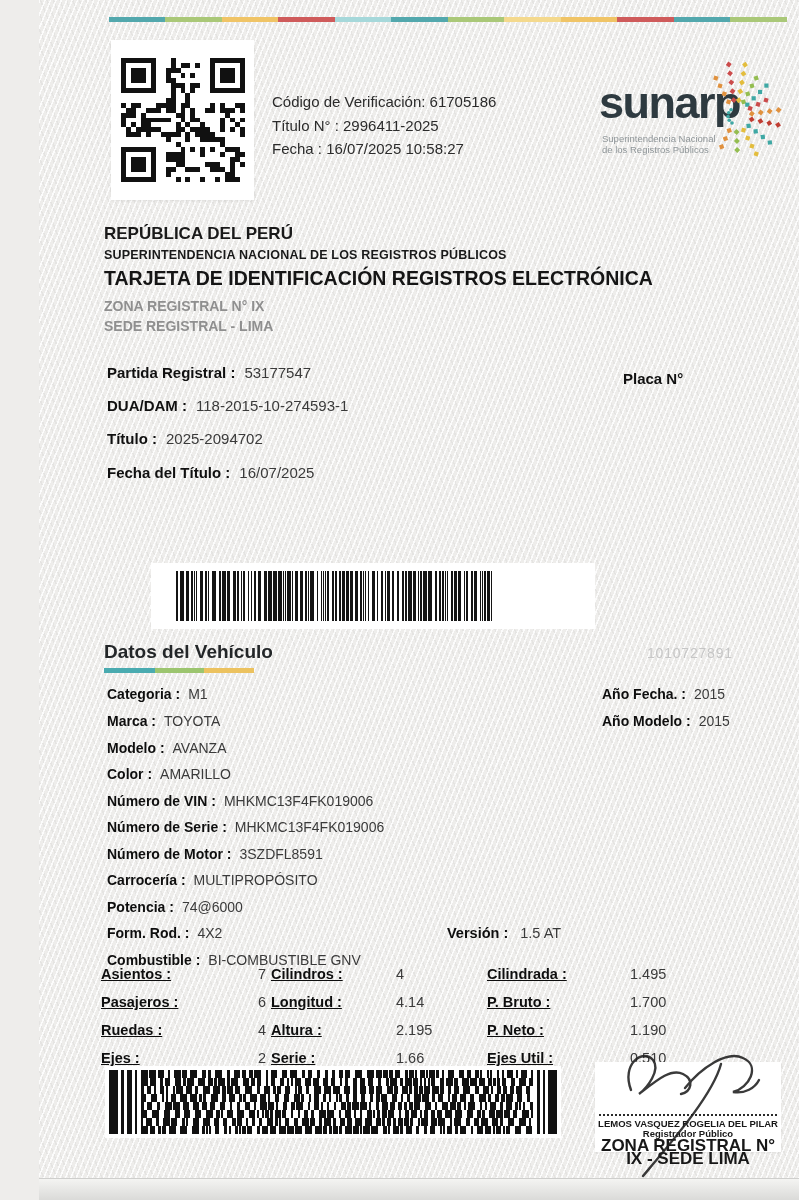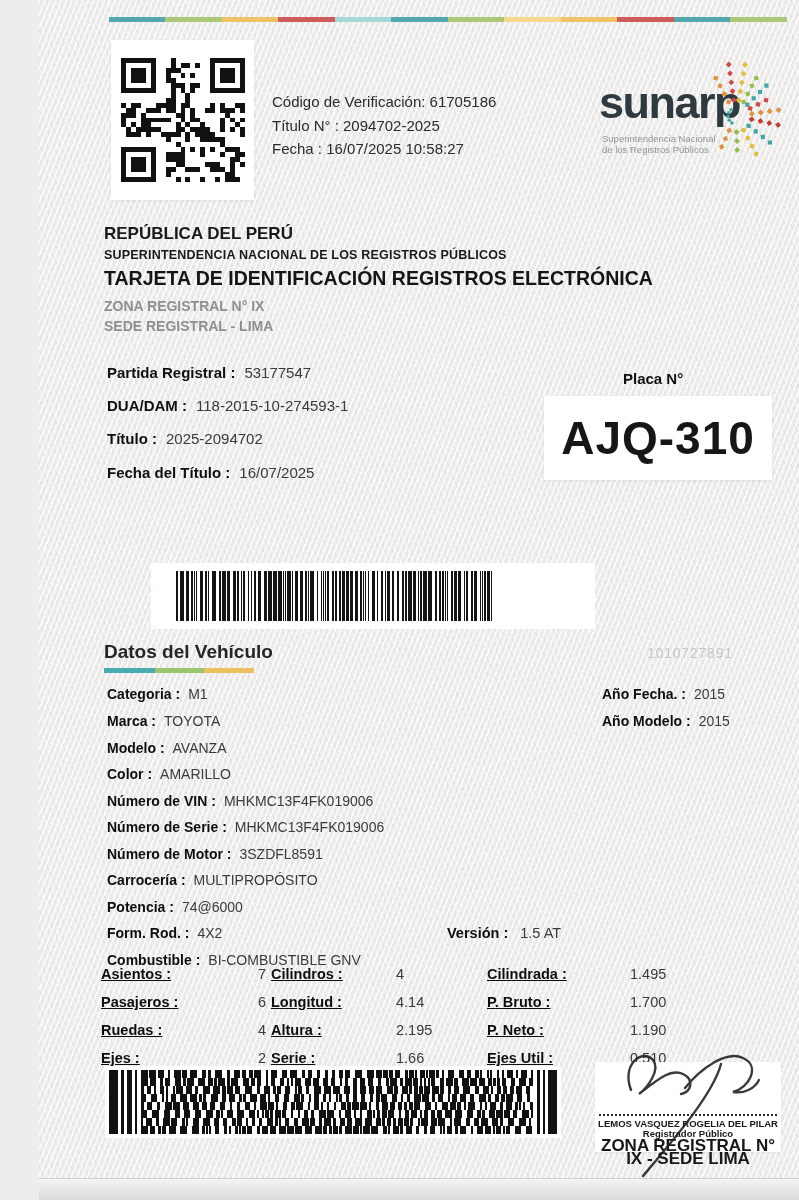--- a/index.html
+++ b/index.html
@@ -265,21 +265,21 @@
         <rect x="16" y="24" width="1" height="1" fill="#111"></rect>
         <rect x="19" y="24" width="1" height="1" fill="#111"></rect>
         <rect x="21" y="24" width="1" height="1" fill="#111"></rect>
         <rect x="22" y="24" width="1" height="1" fill="#111"></rect>
         <rect x="23" y="24" width="1" height="1" fill="#111"></rect>
       </svg>
   </div>
 
   <div class="abs verify">
     <div>Código de Verificación: 61705186</div>
-    <div>Título N° : 2094702-2025</div>
+    <div>Título N° : 2996411-2025</div>
     <div>Fecha : 16/07/2025 10:58:27</div>
   </div>
 
   <div class="abs brand">sunarp</div>
   <div class="abs tagline">
     <div>Superintendencia Nacional</div>
     <div>de los Registros Públicos</div>
   </div>
   <svg class="abs burst" id="burst" width="120" height="140" viewBox="0 0 120 140">
       <rect x="42.388454995425754" y="53.77283851425717" width="4.2" height="4.2" fill="#e0913e" transform="rotate(-73 44.488454995425755 55.87283851425717)"></rect>
@@ -351,23 +351,20 @@
     <span class="lbl">DUA/DAM :</span><span class="val">118-2015-10-274593-1</span>
   </div>
   <div class="reg-row" style="top:430px">
     <span class="lbl">Título :</span><span class="val">2025-2094702</span>
   </div>
   <div class="reg-row" style="top:464px">
     <span class="lbl">Fecha del Título :</span><span class="val">16/07/2025</span>
   </div>
 
   <div class="abs plate-label">Placa N°</div>
-  <div class="abs plate-box">
-    <span class="plate-num">AJQ-310</span>
-  </div>
 
   <div class="abs bc-panel">
     <div class="bc1" id="bc1">
         <i style="width: 2px; margin-right: 2px;"></i>
         <i style="width: 4px; margin-right: 2px;"></i>
         <i style="width: 3px; margin-right: 2px;"></i>
         <i style="width: 2px; margin-right: 1px;"></i>
         <i style="width: 1px; margin-right: 1px;"></i>
         <i style="width: 1px; margin-right: 3px;"></i>
         <i style="width: 3px; margin-right: 2px;"></i>

